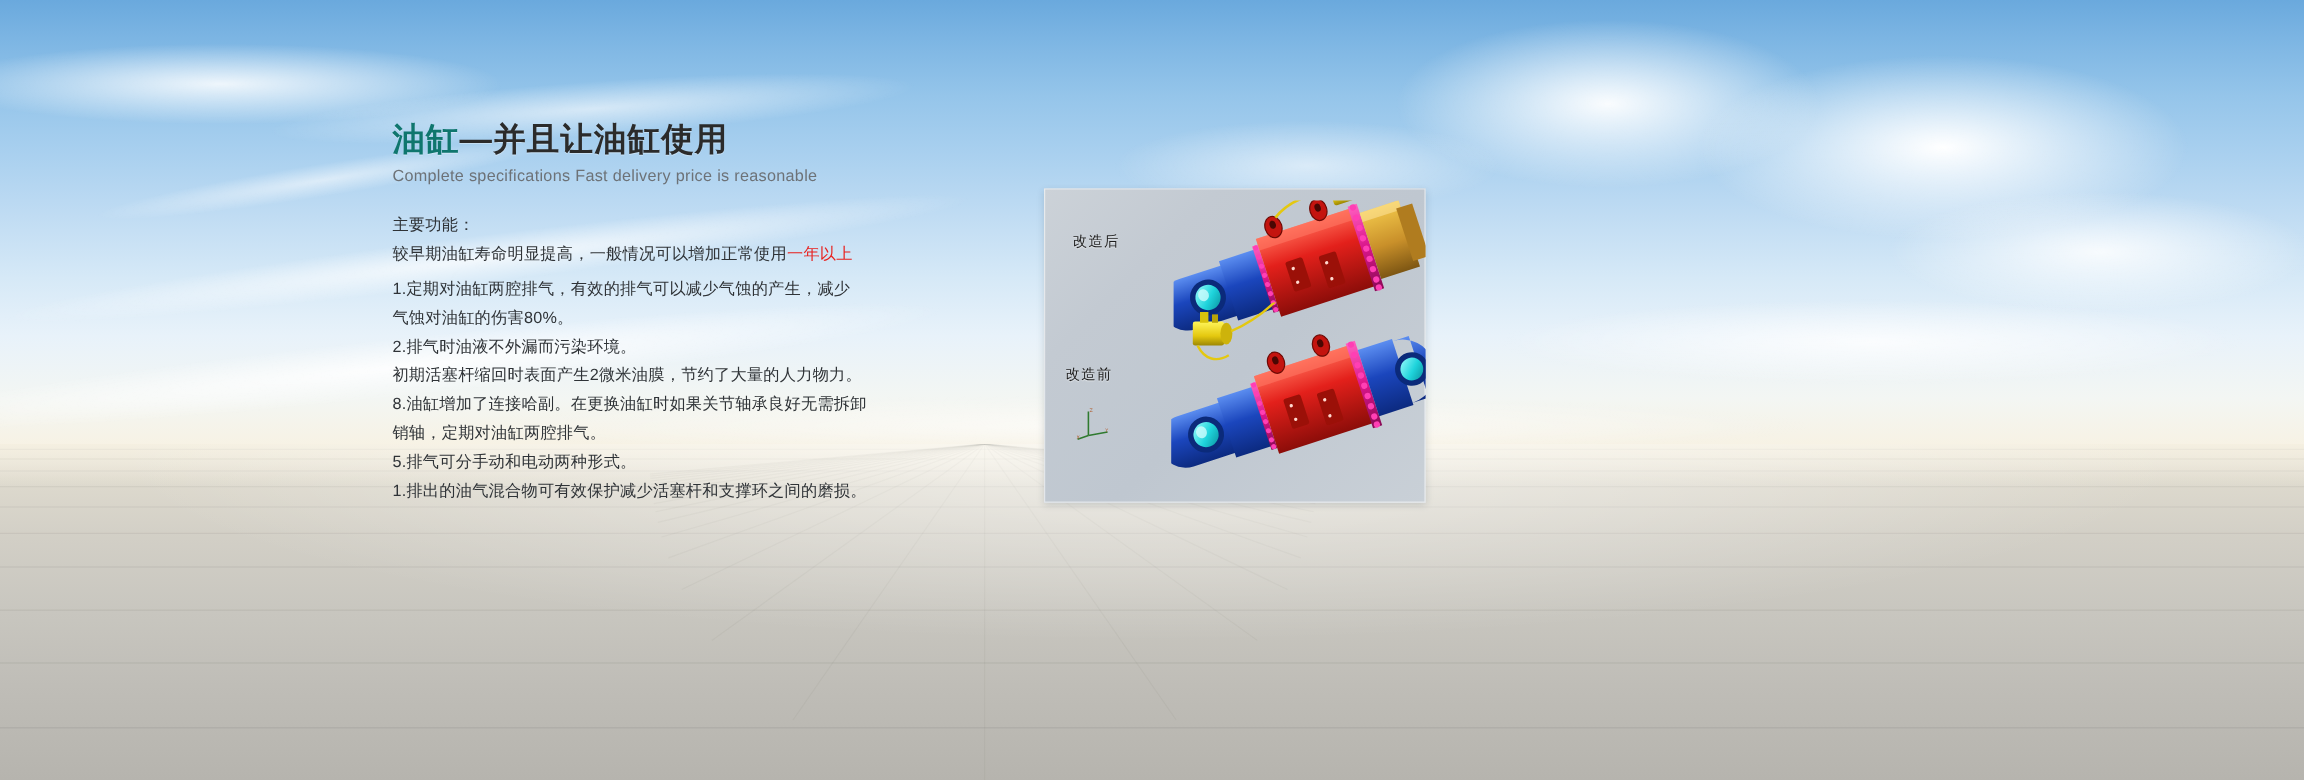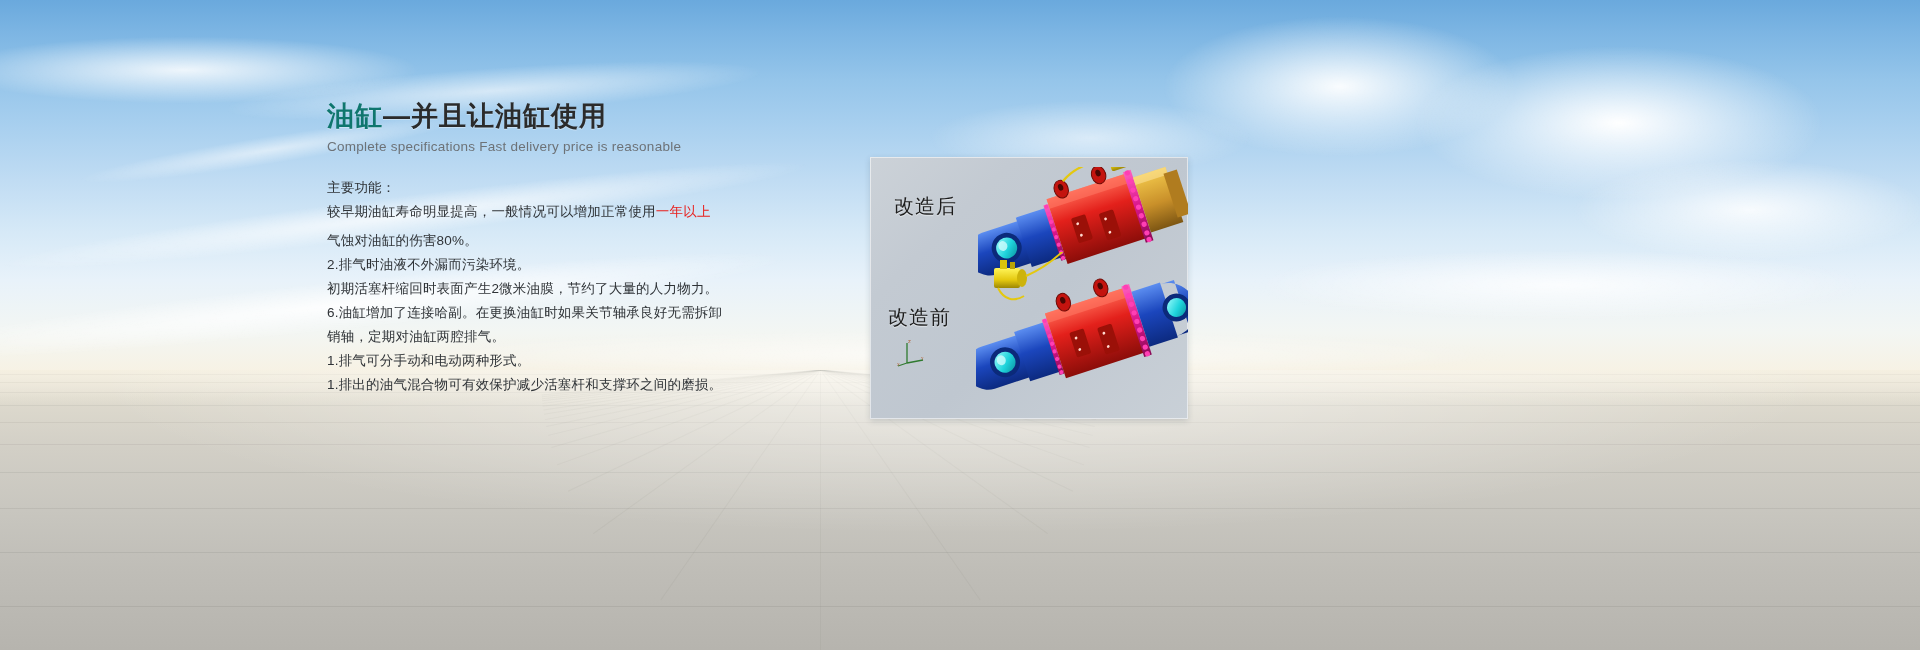--- a/index.html
+++ b/index.html
@@ -83,21 +83,21 @@
   .gap{height:5px;}
 
   
   .panel{
     position:absolute;left:870px;top:157px;width:318px;height:262px;
     background:linear-gradient(135deg,#ccd2d8 0%,#c3cad2 25%,#bfc7d0 55%,#c9d0d7 100%);
     box-shadow:0 0 0 1px rgba(255,255,255,.55) inset, 0 2px 6px rgba(40,55,70,.18);
     overflow:hidden;
   }
   .lbl{
-    position:absolute;font-size:20px;color:#1d1d1d;letter-spacing:1px;
+    position:absolute;font-size:12px;color:#1d1d1d;letter-spacing:1px;
     font-family:Liberation Serif, serif;
     text-shadow:0 1px 1px rgba(255,255,255,.6);
   }
   .lbl-after{left:24px;top:36px;}
   .lbl-before{left:18px;top:147px;}
 
   
   .triad{position:absolute;left:27px;top:182px;width:28px;height:28px;}
 
   
@@ -174,26 +174,27 @@
 
   <div class="content">
     <h1 class="title">
       <span class="red">油缸</span><span>—并且让油缸使用</span>
     </h1>
     <div class="subtitle">Complete specifications Fast delivery price is reasonable</div>
     <div id="body-lines">
         <div class="body-line"><span>主要功能：</span></div>
         <div class="body-line"><span>较早期油缸寿命明显提高，一般情况可以增加正常使用</span><span class="red">一年以上</span></div>
         <div class="gap"></div>
+        <div class="body-line"><span>1.定期对油缸两腔排气，有效的排气可以减少气蚀的产生，减少</span></div>
         <div class="body-line"><span>气蚀对油缸的伤害80%。</span></div>
         <div class="body-line"><span>2.排气时油液不外漏而污染环境。</span></div>
         <div class="body-line"><span>初期活塞杆缩回时表面产生2微米油膜，节约了大量的人力物力。</span></div>
-        <div class="body-line"><span>6.油缸增加了连接哈副。在更换油缸时如果关节轴承良好无需拆卸</span></div>
+        <div class="body-line"><span>8.油缸增加了连接哈副。在更换油缸时如果关节轴承良好无需拆卸</span></div>
         <div class="body-line"><span>销轴，定期对油缸两腔排气。</span></div>
-        <div class="body-line"><span>1.排气可分手动和电动两种形式。</span></div>
+        <div class="body-line"><span>5.排气可分手动和电动两种形式。</span></div>
         <div class="body-line"><span>1.排出的油气混合物可有效保护减少活塞杆和支撑环之间的磨损。</span></div>
       </div>
   </div>
 
   <div class="panel">
 
     <div class="lbl lbl-after">改造后</div>
     <div class="lbl lbl-before">改造前</div>
 
     <div class="cyl" style="left:108px;top:10px;">

